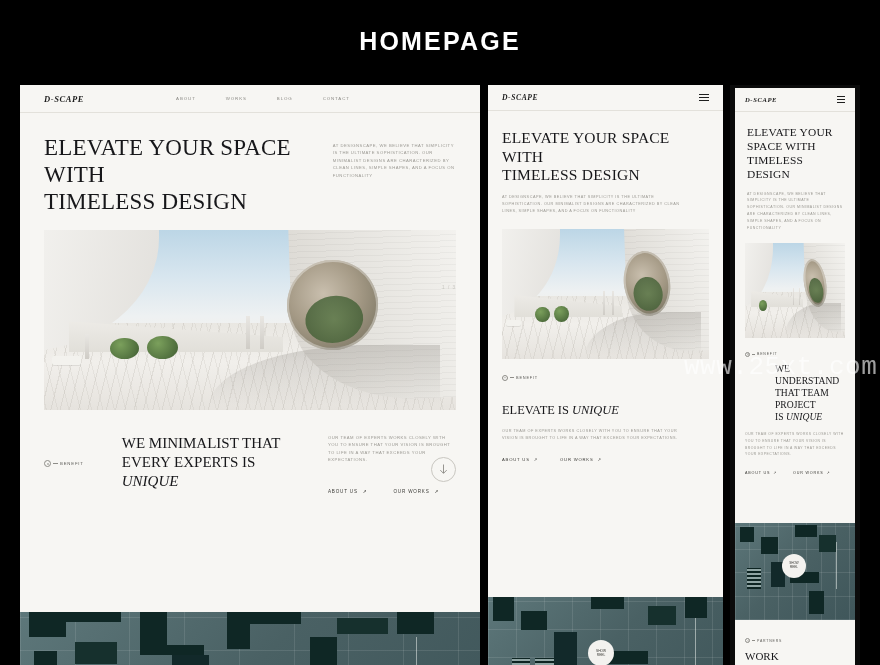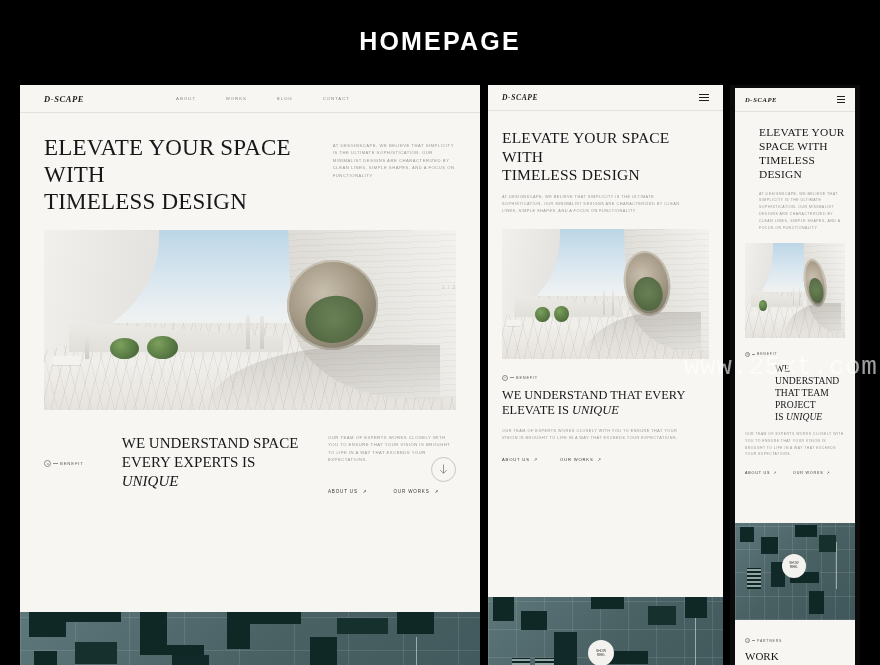--- a/index.html
+++ b/index.html
@@ -250,21 +250,21 @@
   .mock-tablet .link { font-size:4.2px; gap:4px; }
   .mock-tablet .facade { position:absolute; left:0; right:0; top:512px; height:118px; }
   .mock-tablet .reel { left:100px; top:555px; width:26px; height:26px; font-size:3.2px; }
   .mock-tablet .tail { position:absolute; left:0; right:0; top:630px; bottom:0; background:#f7f6f3; }
 
   
   .mock-mobile .site-head { height:24px; padding:0 10px; }
   .mock-mobile .logo { font-size:6.6px; }
   .mock-mobile .burger { width:8px; height:6.5px; }
   .mock-mobile .burger span { height:1.2px; }
-  .mock-mobile .hero-head { padding:14px 10px 0 24px; display:block; }
+  .mock-mobile .hero-head { padding:14px 10px 0 12px; display:block; }
   .mock-mobile .hero-title { font-size:11.4px; line-height:1.22; }
   .mock-mobile .hero-copy { font-size:3.5px; line-height:1.95; margin-top:9px; }
   .mock-mobile .arch { margin:11px 10px 0 10px; height:95px; }
   .mock-mobile .benefit-block { padding:14px 10px 0 10px; }
   .mock-mobile .sect-title { font-family:"Liberation Serif",serif; font-size:9.6px; line-height:1.26; color:#17171a; margin-top:6px;margin-left:30px; }
   .mock-mobile .sect-copy { font-size:3.4px; line-height:1.95; margin-top:8px; }
   .mock-mobile .tag .ring { width:5.4px; height:5.4px; }
   .mock-mobile .tag .dash { width:3.5px; height:1px; margin:0 1.6px; }
   .mock-mobile .tag .tag-label { font-size:3.5px; }
   .mock-mobile .links { gap:16px; margin-top:13px; }
@@ -325,21 +325,21 @@
       </svg>
     </div>
 
     <div class="benefit-row">
       <div class="tag">
         <span class="ring"></span>
         <span class="dash"></span>
         <span class="tag-label">BENEFIT</span>
       </div>
       <div class="sect-title" style="margin-left:38px;">
-        <span>WE UNDERSTAND SPACE</span><br>
+        <span>WE MINIMALIST THAT</span><br>
         <span>EVERY EXPERTS IS</span><br>
         <span class="ital" style="font-style:italic;">UNIQUE</span>
       </div>
       <div style="margin-left:auto;">
         <div class="body-copy sect-copy">OUR TEAM OF EXPERTS WORKS CLOSELY WITH YOU TO ENSURE THAT YOUR VISION IS BROUGHT TO LIFE IN A WAY THAT EXCEEDS YOUR EXPECTATIONS.</div>
         <div class="links">
           <div class="link">
             <span>ABOUT US</span>
             <span class="ar">↗</span>
           </div>
@@ -407,21 +407,21 @@
       <div class="shadow-curve"></div>
     </div>
 
     <div class="benefit-block">
       <div class="tag">
         <span class="ring"></span>
         <span class="dash"></span>
         <span class="tag-label">BENEFIT</span>
       </div>
       <div class="sect-title">
-        <span>WE UNDERSTAND THAT EVERY</span><br>
+        <br>
         <span>ELEVATE IS</span>
         <span style="font-style:italic;">UNIQUE</span>
       </div>
       <div class="body-copy sect-copy">OUR TEAM OF EXPERTS WORKS CLOSELY WITH YOU TO ENSURE THAT YOUR VISION IS BROUGHT TO LIFE IN A WAY THAT EXCEEDS YOUR EXPECTATIONS.</div>
       <div class="links">
         <div class="link">
           <span>ABOUT US</span>
           <span class="ar">↗</span>
         </div>
         <div class="link">

